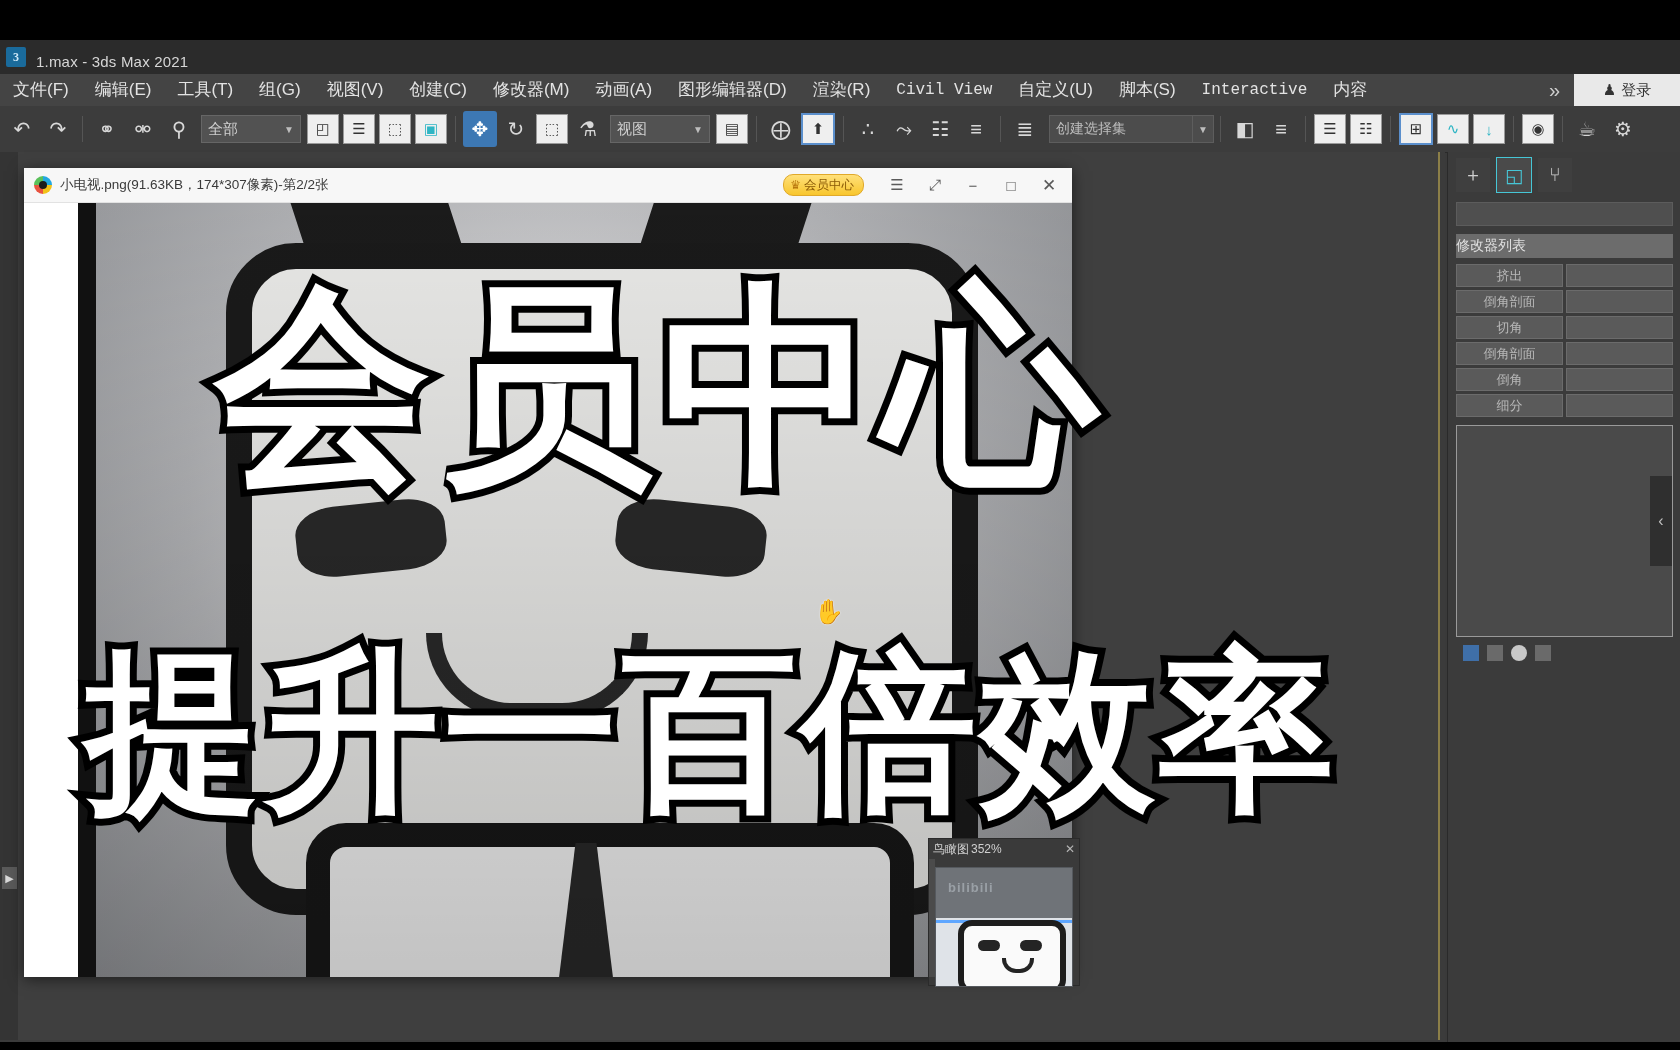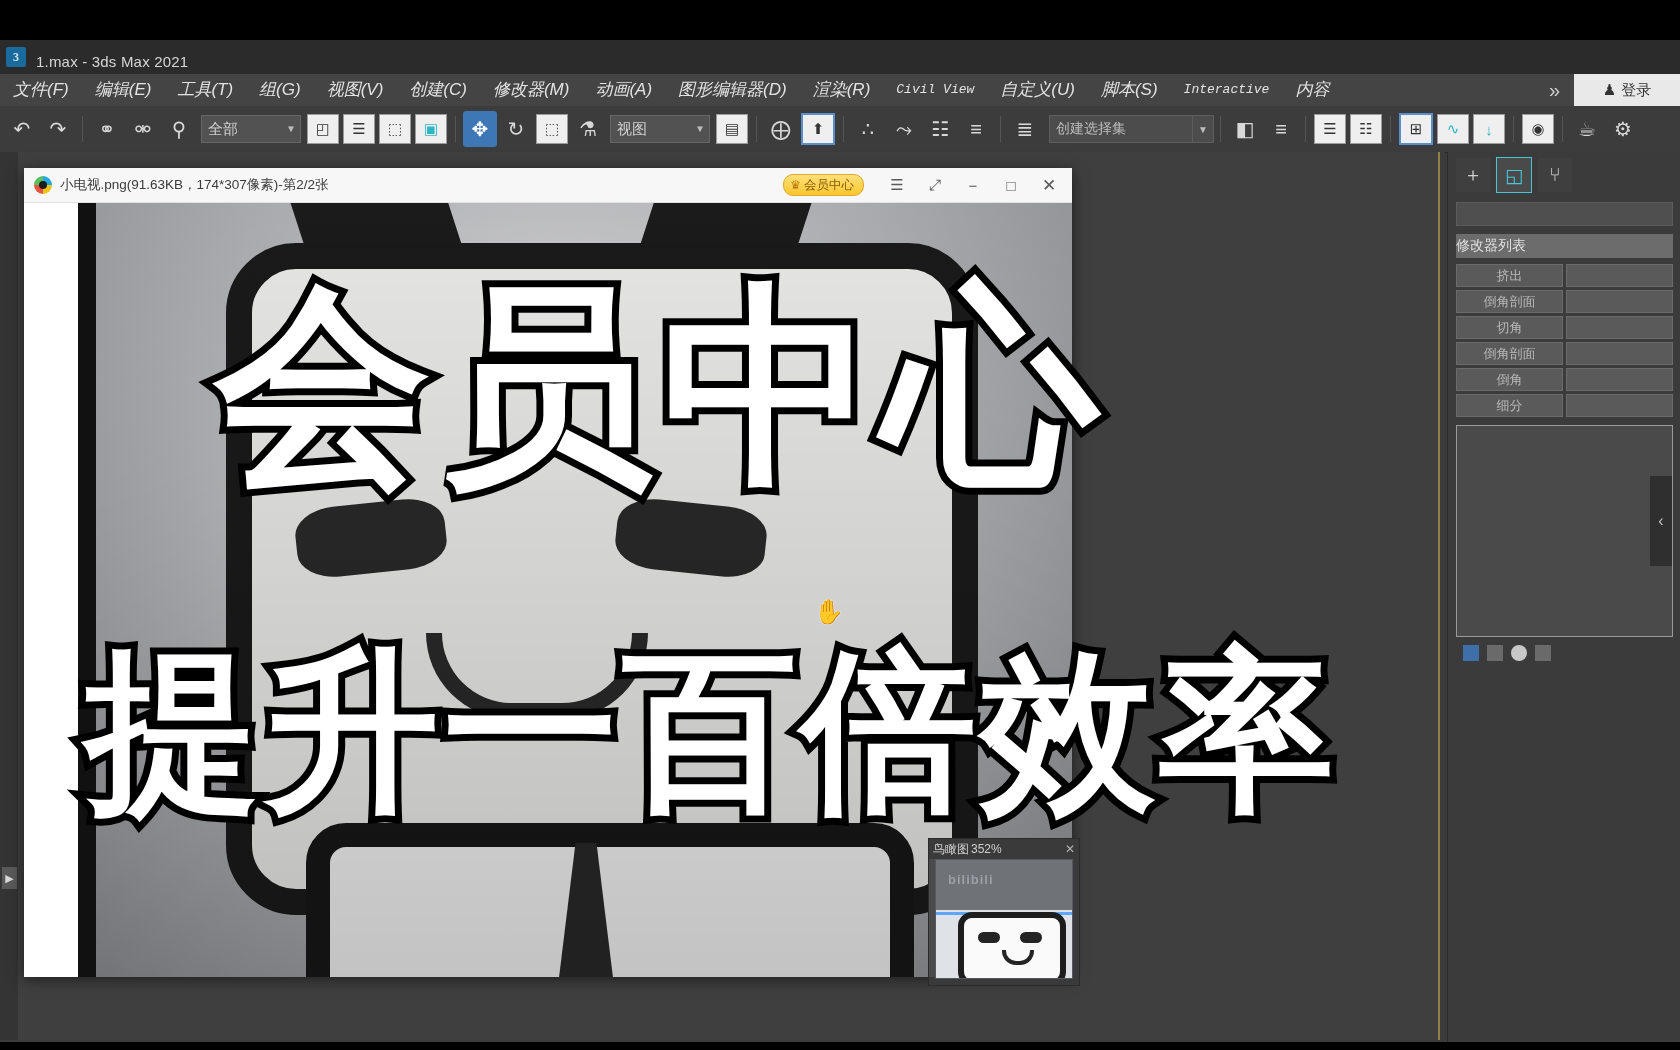--- a/index.html
+++ b/index.html
@@ -42,23 +42,23 @@
 
   
   .menubar {
     position:absolute; left:0; top:34px; width:1680px; height:32px;
     background:#444444;
     display:flex; align-items:center;
     border-bottom:1px solid #2e2e2e;
   }
   .menu-item {
     color:#e3e3e3; font-size:17px; padding:12px 13px; line-height:32px;
-    white-space:nowrap; cursor:default;font-style:italic;
-  }
-  .menu-item.latin { font-family:"Liberation Mono","DejaVu Sans Mono",monospace; font-size:13px;}
+    white-space:nowrap; cursor:default;
+  }
+  .menu-item.latin { font-family:"Liberation Mono","DejaVu Sans Mono",monospace; font-size:16px;}
   .menu-overflow {
     margin-left:auto; color:#d0d0d0; font-size:20px; padding:0 14px; line-height:32px;
   }
   .signin-btn {
     height:32px; min-width:86px; background:#e9e9e9; color:#333;
     display:flex; align-items:center; justify-content:center; gap:5px;
     font-size:15px; padding:0 10px;
   }
   .signin-btn .glyph { font-size:15px; }
 
@@ -71,21 +71,21 @@
   .tb-ico {
     width:34px; height:36px; margin:0 1px;
     display:flex; align-items:center; justify-content:center;
     color:#d8d8d8; font-size:20px; border-radius:3px;
   }
   .tb-ico.sel { background:#3d78b4; color:#fff; }
   .tb-sep { width:1px; height:26px; background:#555; margin:0 6px; }
   .tb-combo {
     height:26px; min-width:86px; background:#525252; color:#cfcfcf;
     display:flex; align-items:center; justify-content:space-between;
-    font-size:15px; padding:0 6px; margin:0 4px; border:1px solid #666;font-family:Liberation Mono, monospace;
+    font-size:15px; padding:0 6px; margin:0 4px; border:1px solid #666;
   }
   .tb-combo .caret { font-size:10px; color:#bdbdbd; }
   .tb-field {
     height:26px; width:130px; background:#4c4c4c; color:#bdbdbd;
     display:flex; align-items:center; font-size:14px; padding:0 6px;
     margin-left:6px; border:1px solid #5d5d5d;
   }
   .tb-field-caret {
     height:26px; width:20px; background:#4c4c4c; border:1px solid #5d5d5d;
     border-left:none; color:#bdbdbd; font-size:10px;
@@ -266,21 +266,21 @@
   .navpanel {
     position:absolute; left:928px; top:798px; width:150px; height:146px;
     background:#3a3a3a; z-index:45; border:1px solid #2b2b2b;
   }
   .nav-header {
     height:20px; display:flex; align-items:center; padding:0 4px;
     color:#d0d0d0; font-size:12px; gap:2px;
   }
   .nav-close { margin-left:auto; color:#b5b5b5; font-size:12px; }
   .nav-body {
-    position:relative; margin:0 6px; height:118px; background:#cfd3d8;
+    position:relative; margin:8px 6px; height:118px; background:#cfd3d8;
     overflow:hidden; border:1px solid #55595e;
   }
   .nav-sky { position:absolute; inset:0; background:linear-gradient(180deg,#6f7378 0 42%, #dfe3e8 42% 100%); }
   .nav-line { position:absolute; left:0; top:44%; width:100%; height:3px; background:#5ea6ff; }
   .nav-logo {
     position:absolute; left:12px; top:12px; color:#9aa0a6; font-size:13px;
     font-weight:bold; letter-spacing:1px;
   }
   .nav-mini-head {
     position:absolute; left:22px; top:52px; width:96px; height:62px;

